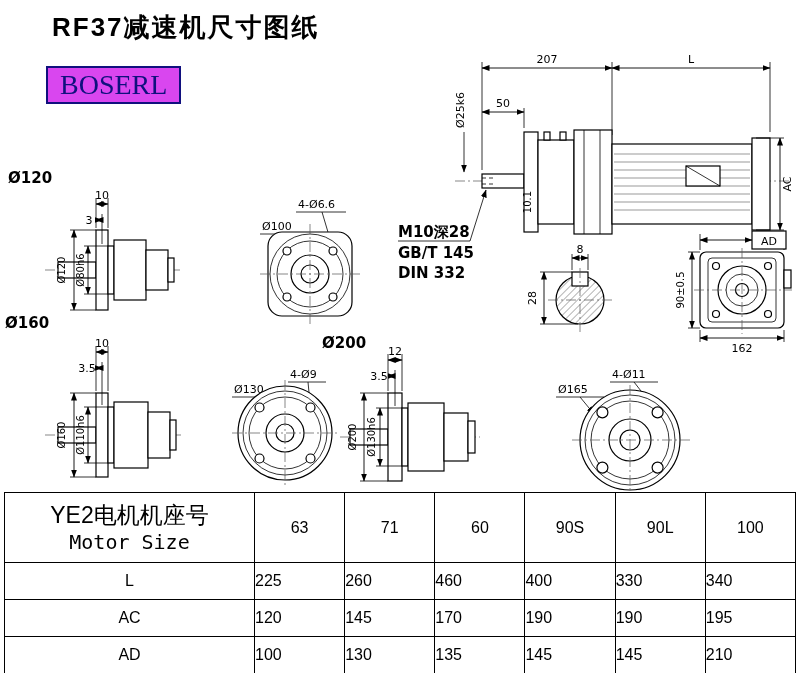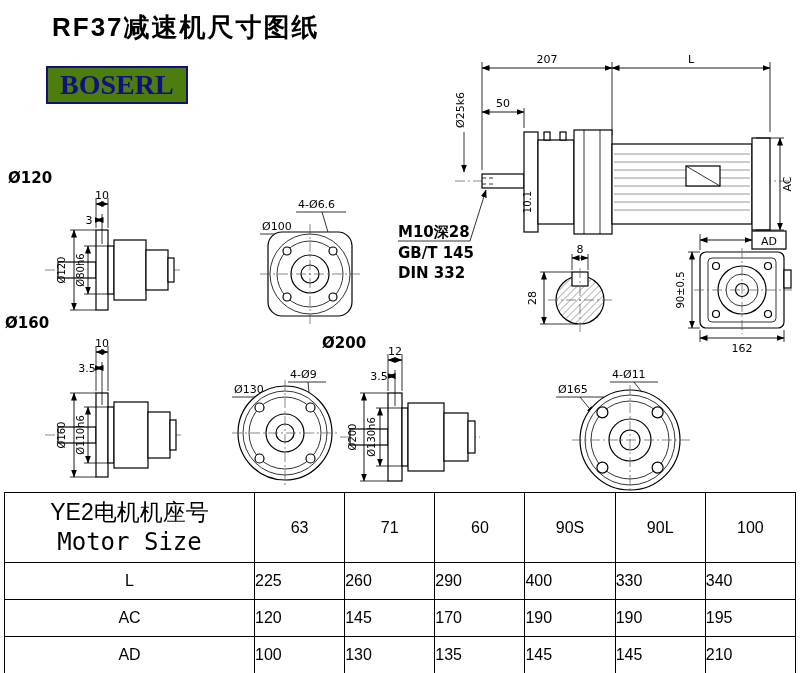--- a/index.html
+++ b/index.html
@@ -1,39 +1,39 @@
 <!DOCTYPE html>
 <html><head>
 <meta charset="utf-8">
 <style>
   *{margin:0;padding:0;box-sizing:border-box}
   html,body{width:800px;height:673px;background:#fff;overflow:hidden;position:relative;
     font-family:"Liberation Sans",sans-serif;color:#000}
   .page-title{position:absolute;left:52px;top:10px;font-size:26px;font-weight:bold;letter-spacing:2px}
   .logo-box{position:absolute;left:46px;top:66px;border:2px solid #10107e;padding:1px 12px;
-    font-family:"Liberation Serif",serif;font-size:28px;font-weight:bold;color:#10107e;background:#4d7c0f}
+    font-family:"Liberation Serif",serif;font-size:28px;font-weight:normal;color:#10107e;background:#d946ef}
   svg{position:absolute;left:0;top:0}
   svg text{font-family:"DejaVu Sans",sans-serif;font-size:11px;fill:#000}
   svg text.big{font-size:15px;font-weight:bold}
   svg text.sm{font-size:10px}
   .o{fill:#fff;stroke:#000;stroke-width:1.2}
   .thin{stroke:#000;stroke-width:0.8;fill:none}
   .dim{stroke:#000;stroke-width:0.9;fill:none}
   .cl{stroke:#555;stroke-width:0.7;fill:none;stroke-dasharray:10 3 2 3}
   .dash{stroke:#000;stroke-width:0.8;fill:none;stroke-dasharray:4 3}
   .fins{stroke:#333;stroke-width:0.5;fill:none}
   .dim-table{position:absolute;left:4px;top:492px;width:792px;border-collapse:collapse;
     table-layout:fixed;background:#fff}
   .dim-table th,.dim-table td{border:1.5px solid #000;vertical-align:middle;
     font-weight:normal;padding:0}
   .hdr-row{height:70px}
   .data-row{height:37px}
   .cell-num,.row-label{font-size:16px}
   .hdr-cn{font-size:23px;line-height:1.3}
-  .hdr-en{font-size:24px;font-family:"DejaVu Sans Mono",monospace;line-height:1.2}
+  .hdr-en{font-size:20px;font-family:"DejaVu Sans Mono",monospace;line-height:1.2}
 </style>
 </head>
 <body>
 
 <div class="page-title">RF37减速机尺寸图纸</div>
 <div class="logo-box">BOSERL</div>
 
 <svg width="800" height="492" viewBox="0 0 800 492">
   <defs>
     <marker id="ar" markerWidth="8" markerHeight="6" refX="7.5" refY="3" orient="auto-start-reverse" markerUnits="userSpaceOnUse">
@@ -287,21 +287,21 @@
       <th class="cell-num">71</th>
       <th class="cell-num">60</th>
       <th class="cell-num">90S</th>
       <th class="cell-num">90L</th>
       <th class="cell-num">100</th>
     </tr>
     <tr class="data-row">
       <th class="row-label">L</th>
       <td class="cell-num">225</td>
       <td class="cell-num">260</td>
-      <td class="cell-num">290</td>
+      <td class="cell-num">460</td>
       <td class="cell-num">400</td>
       <td class="cell-num">330</td>
       <td class="cell-num">340</td>
     </tr>
     <tr class="data-row">
       <th class="row-label">AC</th>
       <td class="cell-num">120</td>
       <td class="cell-num">145</td>
       <td class="cell-num">170</td>
       <td class="cell-num">190</td>

